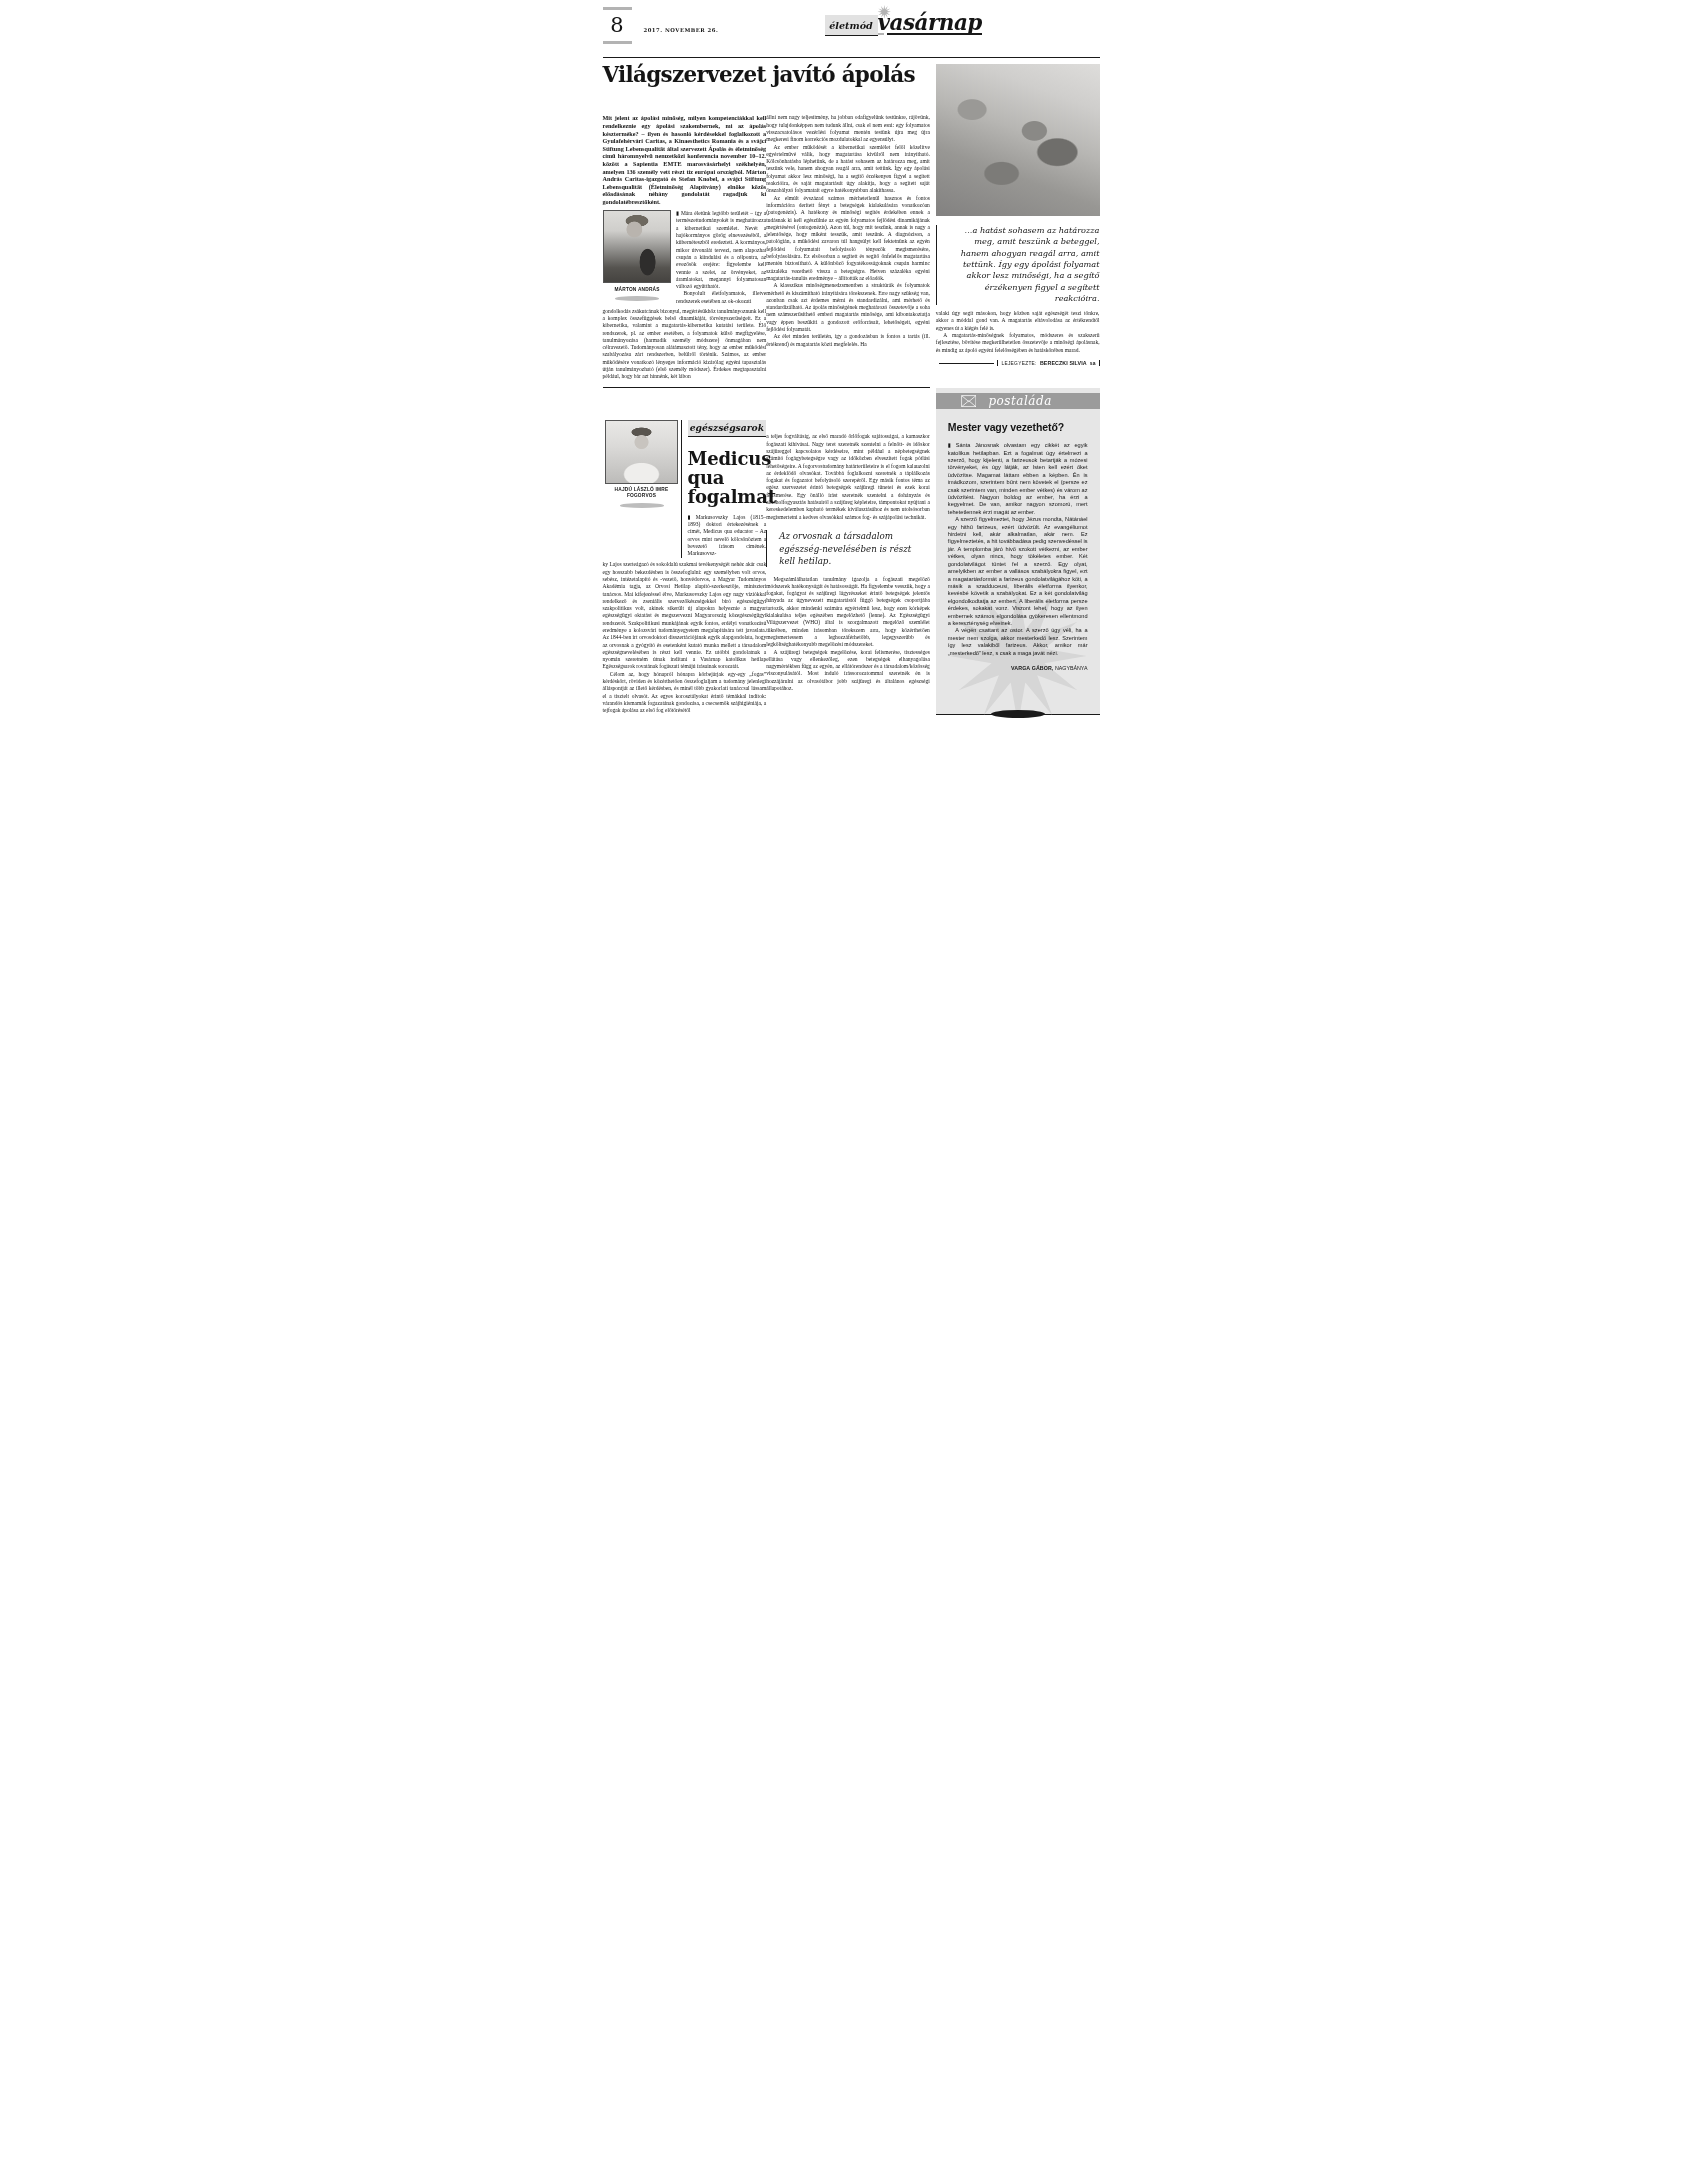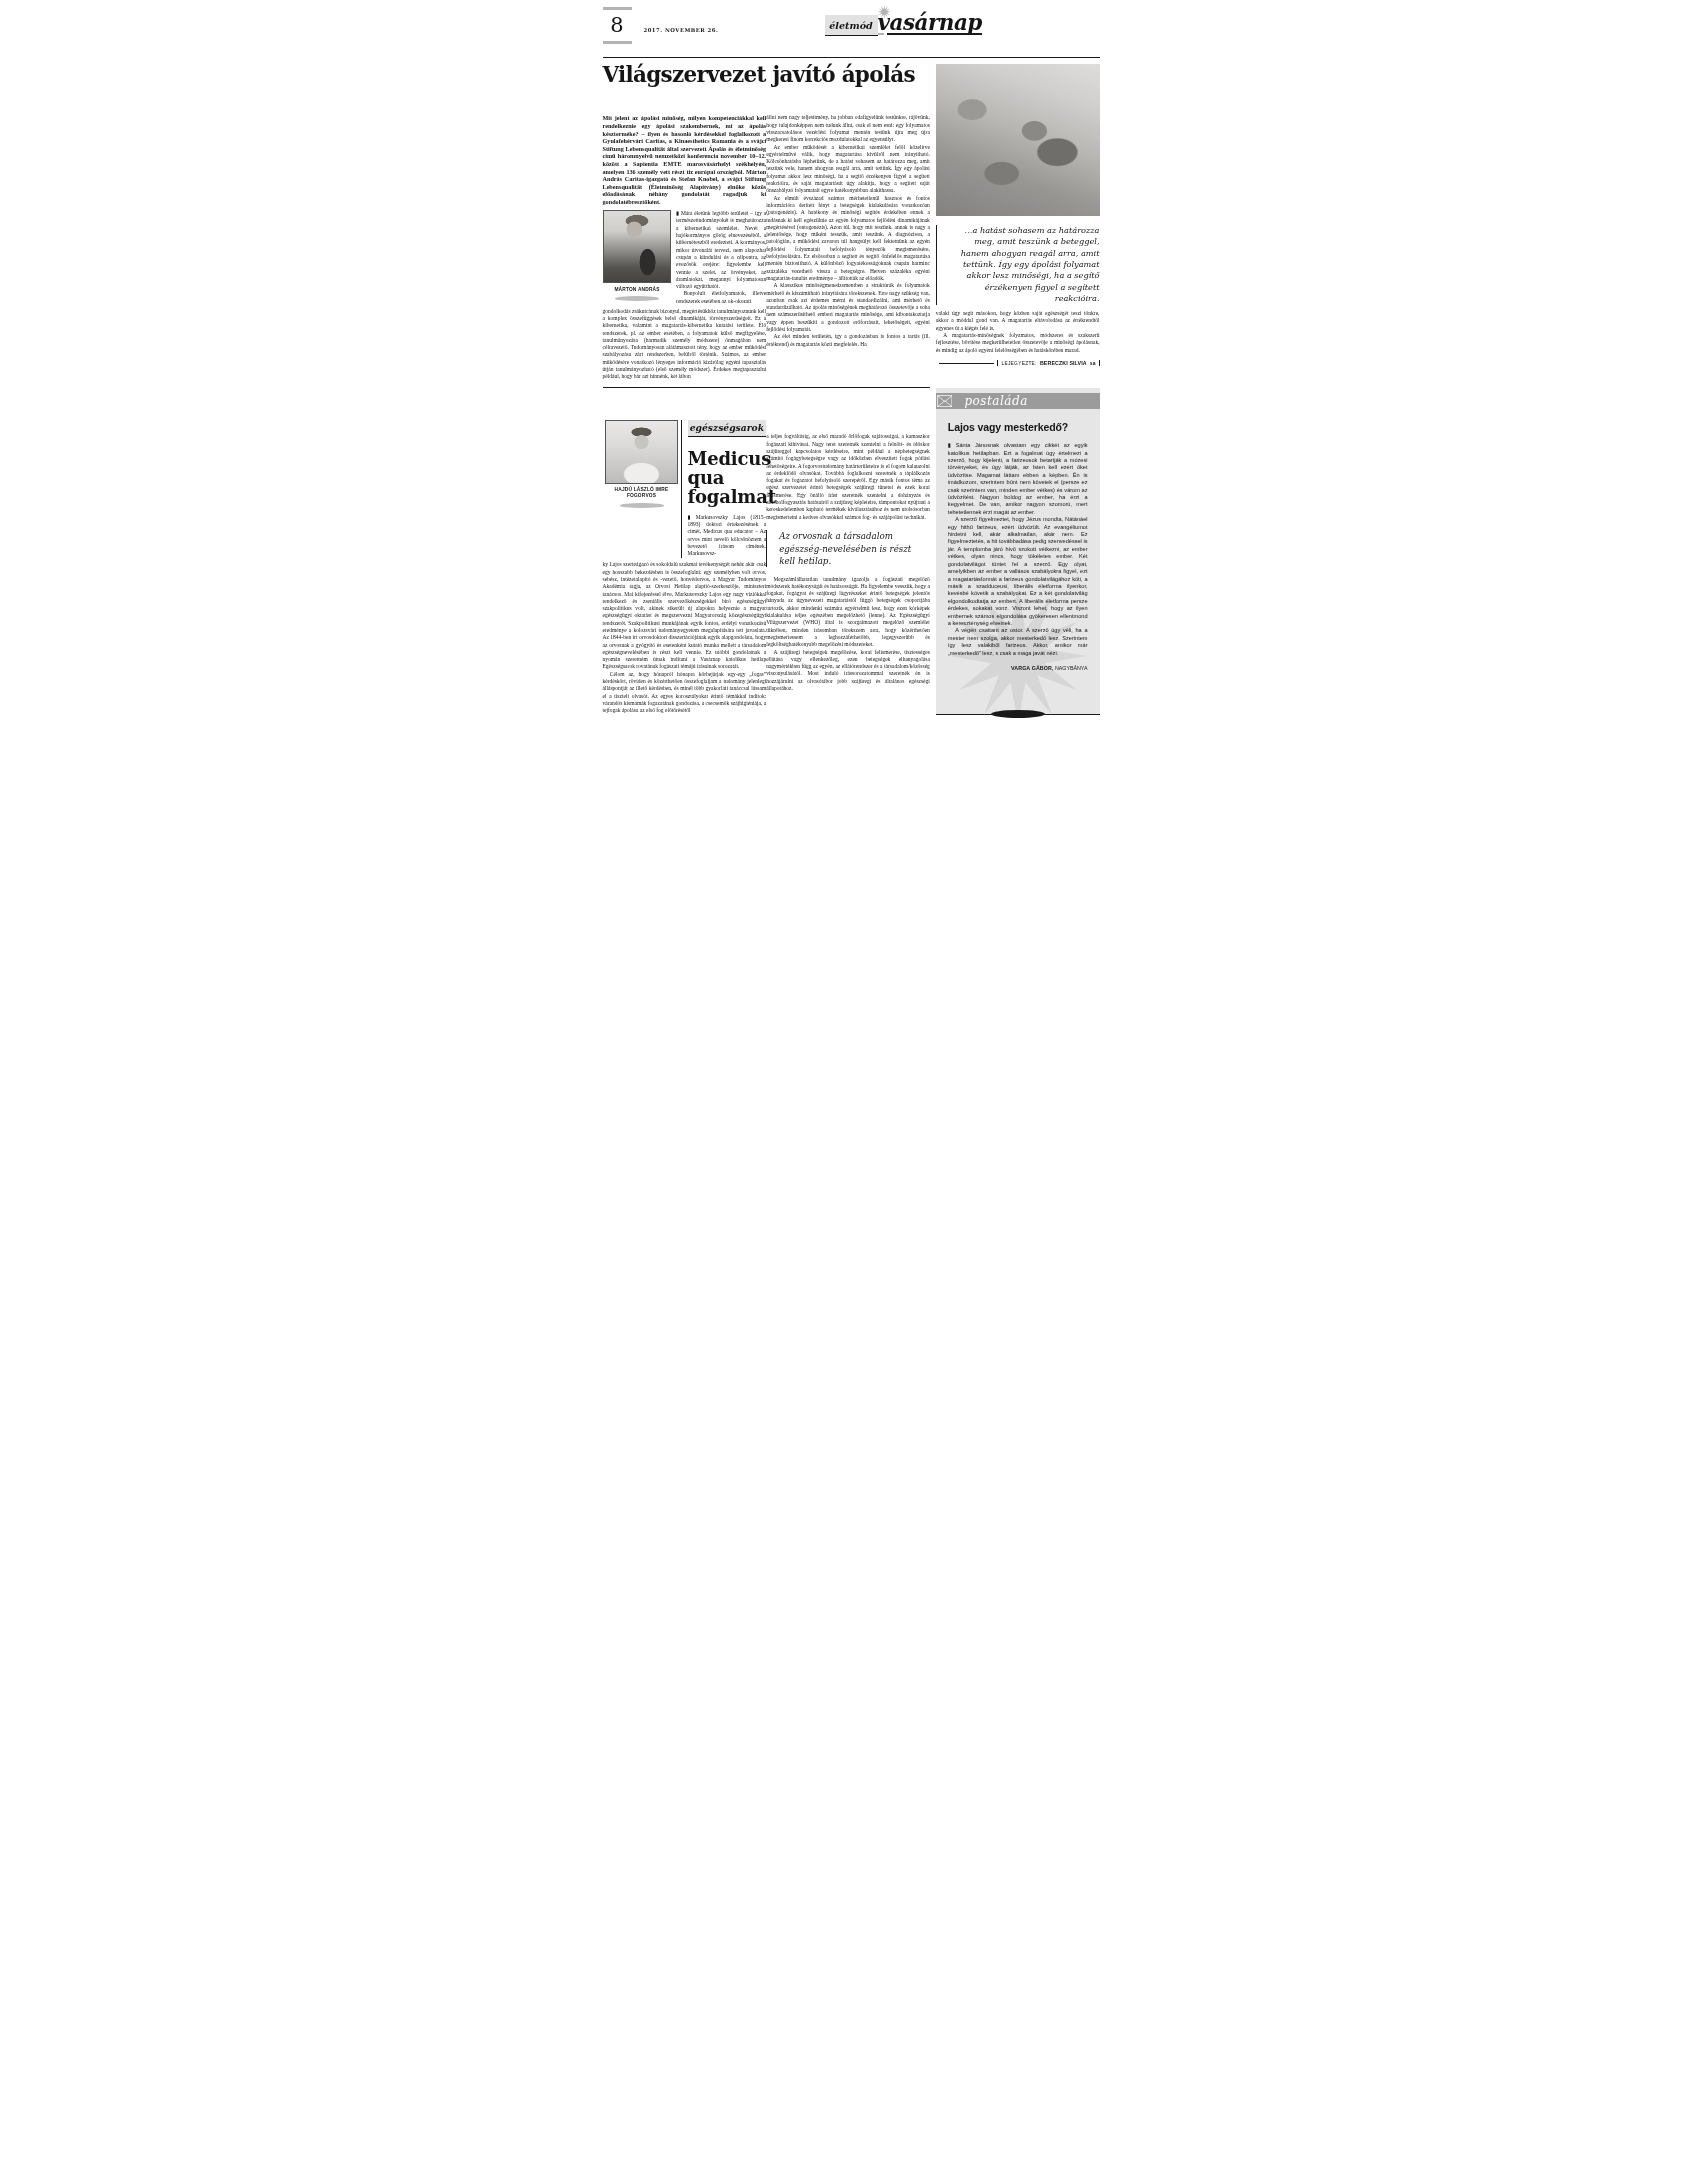--- a/index.html
+++ b/index.html
@@ -83,21 +83,21 @@
   .label-box{background:var(--box-gray);border-bottom:1.4px solid #1a1a1a;text-align:center;
     font-family:"DejaVu Serif",serif;font-style:italic;font-weight:700;font-size:9.2px;padding:2.7px 0 2.3px;}
   h2.health-h{font-family:"DejaVu Serif",serif;font-weight:700;font-size:18px;line-height:1.04;letter-spacing:-0.2px;margin:13.7px 0 7.3px;}
   .cont-block{margin-top:3.7px;}
 
   .pullquote2{border-left:1.4px solid #1a1a1a;padding-left:12px;margin:9.2px 0 8.2px;}
   .pullquote2 p{font-family:"DejaVu Serif",serif;font-style:italic;font-size:8.7px;line-height:12.4px;}
 
   
   .postbox{flex:1;min-width:0;background:var(--post-bg);border-bottom:0.9px solid #1a1a1a;position:relative;padding:4.6px 0 12px;margin-top:0.9px;}
-  .post-band{background:var(--band-gray);height:16.5px;display:flex;align-items:center;gap:12px;padding:0 1px;}
+  .post-band{background:var(--band-gray);height:16.5px;display:flex;align-items:center;gap:12px;padding:0 25px;}
   .post-band .env{flex:0 0 auto;}
   .post-label{color:#fff;font-family:"DejaVu Serif",serif;font-style:italic;font-weight:500;font-size:12px;letter-spacing:0.5px;}
   .post-inner{position:relative;padding:0 12px;z-index:1;}
   h2.post-h{font-family:"Liberation Sans","DejaVu Sans",sans-serif;font-weight:700;font-size:10.5px;letter-spacing:-0.1px;margin:12px 0 9.2px;}
   .postbox p.body{font-family:"Liberation Sans","DejaVu Sans",sans-serif;font-size:5.6px;line-height:7.4px;}
   .post-byline{text-align:right;font-family:"Liberation Sans","DejaVu Sans",sans-serif;font-size:5.3px;margin-top:8.2px;}
   .post-byline .nm{font-weight:700;letter-spacing:0.1px;}
   .post-star{position:absolute;left:50%;bottom:-4.6px;transform:translateX(-50%);z-index:0;opacity:.55;}
   .post-ellipse{position:absolute;left:50%;bottom:-4.1px;transform:translateX(-50%);width:54px;height:7.8px;background:#1a1a1a;border-radius:50%;z-index:2;}
 </style>
@@ -223,21 +223,21 @@
           <rect x="1.5" y="1.5" width="31" height="24" fill="none" stroke="#ffffff" stroke-width="1.6"></rect>
           <path d="M1.5,1.5 L17,14.5 L32.5,1.5" fill="none" stroke="#ffffff" stroke-width="1.6"></path>
           <path d="M1.5,25.5 L17,12.5 L32.5,25.5" fill="none" stroke="#ffffff" stroke-width="1.6"></path>
         </svg>
         <span class="post-label">postaláda</span>
       </div>
       <svg class="post-star" width="137" height="124" viewBox="0 30 300 240">
         <polygon fill="#c9c9c9" points="300,150 208,166 280,225 192,192 225,280 166,208 150,300 134,208 75,280 108,192 20,225 92,166 0,150 92,134 20,75 108,108 75,20 134,92 150,0 166,92 225,20 192,108 280,75 208,134"></polygon>
       </svg>
       <div class="post-inner">
-        <h2 class="post-h">Lajos vagy mesterkedő?</h2>
+        <h2 class="post-h">Mester vagy vezethető?</h2>
         <p class="body">▮ Sánta Jánosnak olvastam egy cikkét az egyik katolikus hetilapban. Ezt a fogalmat úgy értelmezi a szerző, hogy kijelenti, a farizeusok betartják a mózesi törvényeket, és úgy látják, az Isten kell ezért őket üdvözítse. Magamat láttam ebben a képben. Én is imádkozom, szerintem bűnt nem követek el (persze ez csak szerintem van, minden ember vétkes) és várom az üdvözítést. Nagyon boldog az ember, ha érzi a kegyelmet. De van, amikor nagyon szomorú, mert tehetetlennek érzi magát az ember.</p>
         <p class="body indent">A szerző figyelmeztet, hogy Jézus mondta, Nátánáel egy hithű farizeus, ezért üdvözült. Az evangéliumot hirdetni kell, akár alkalmatlan, akár nem. Ez figyelmeztetés, a hit továbbadása pedig szenvedéssel is jár. A templomba járó hívő szokott vétkezni, az ember vétkes, olyan nincs, hogy tökéletes ember. Két gondolatvilágot tüntet fel a szerző. Egy olyat, amelyikben az ember a vallásos szabályokra figyel, ezt a magatartásformát a farizeus gondolatvilágához köti, a másik a szadduceusi, liberális életforma ilyenkor, kevésbé követik a szabályokat. Ez a két gondolatvilág elgondolkodtatja az embert. A liberális életforma persze érdekes, sokakat vonz. Viszont lehet, hogy az ilyen embernek számos elgondolása gyökeresen ellentmond a kereszténység elveinek.</p>
         <p class="body indent">A végén csattant az ostor. A szerző úgy véli, ha a mester nem szolga, akkor mesterkedő lesz. Szerintem így lesz valakiből farizeus. Akkor, amikor már „mesterkedő” lesz, s csak a maga javát nézi.</p>
         <div class="post-byline">
           <span class="nm">VARGA GÁBOR,</span><span> NAGYBÁNYA</span>
         </div>
       </div>
       <div class="post-ellipse"></div>
     </aside>
   </section>

